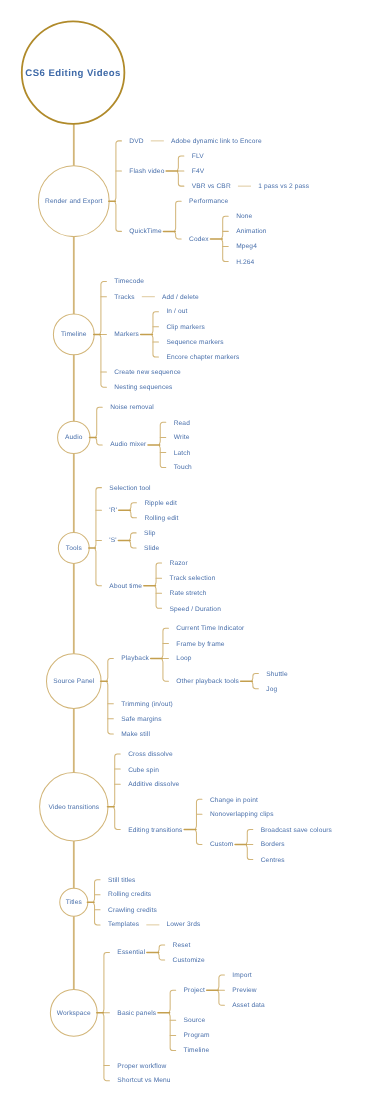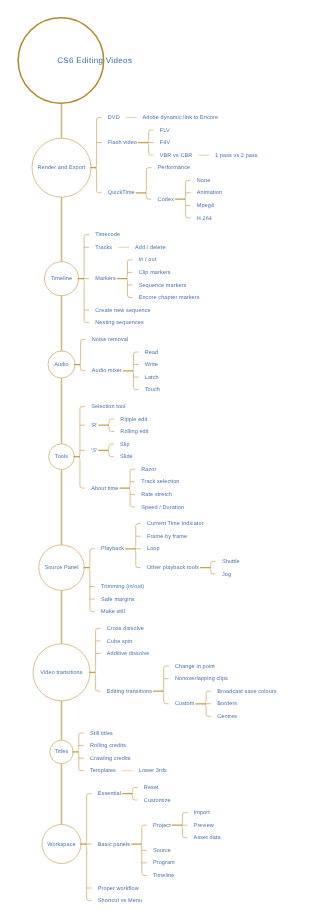--- a/index.html
+++ b/index.html
@@ -7,21 +7,21 @@
        font-family:"Liberation Sans",sans-serif;
        -webkit-font-smoothing:antialiased;text-rendering:geometricPrecision;}
   #map{position:relative;width:300px;height:923px;}
   #wires{position:absolute;left:0;top:0;width:300px;height:923px;overflow:visible;}
   .lbl{position:absolute;white-space:nowrap;font-size:5.5px;letter-spacing:.1px;
        color:#4a70ab;line-height:1;}
   .lbl.d1{color:#4a70ab;}
   .node-lbl{position:absolute;white-space:nowrap;font-size:5.5px;letter-spacing:.1px;
        color:#4a70ab;line-height:1;text-align:center;}
   .root-lbl{position:absolute;white-space:nowrap;font-size:8px;letter-spacing:.35px;
-       font-weight:normal;color:#3f6aa8;line-height:1;margin-left:36px;}
+       font-weight:bold;color:#3f6aa8;line-height:1;}
 </style>
 </head>
 <body>
 
 <div id="map">
   <svg id="wires" viewBox="0 0 300 923" width="300" height="923" xmlns="http://www.w3.org/2000/svg">
       <path d="M 61.5 102.95 L 61.5 824.82" fill="none" stroke="#d2b578" stroke-width="1.5" stroke-linecap="round" stroke-linejoin="round"></path>
       <circle cx="60.9" cy="60.5" r="42.75" fill="#fff" stroke="#b08a2a" stroke-width="1.5"></circle>
       <circle cx="61.5" cy="167.67999999999998" r="29.5" fill="#fff" stroke="#d2b578" stroke-width="0.85"></circle>
       <path d="M 101.20 117.40 L 98.80 117.40 A 2.20 2.20 0 0 0 96.60 119.60 L 96.60 164.48 C 96.60 166.34 95.85 165.82 95.85 167.68 C 95.85 169.54 96.60 169.02 96.60 170.88 L 96.60 190.62 A 2.20 2.20 0 0 0 98.80 192.82 L 101.20 192.82" fill="none" stroke="#d2b578" stroke-width="0.85" stroke-linecap="round" stroke-linejoin="round"></path>

